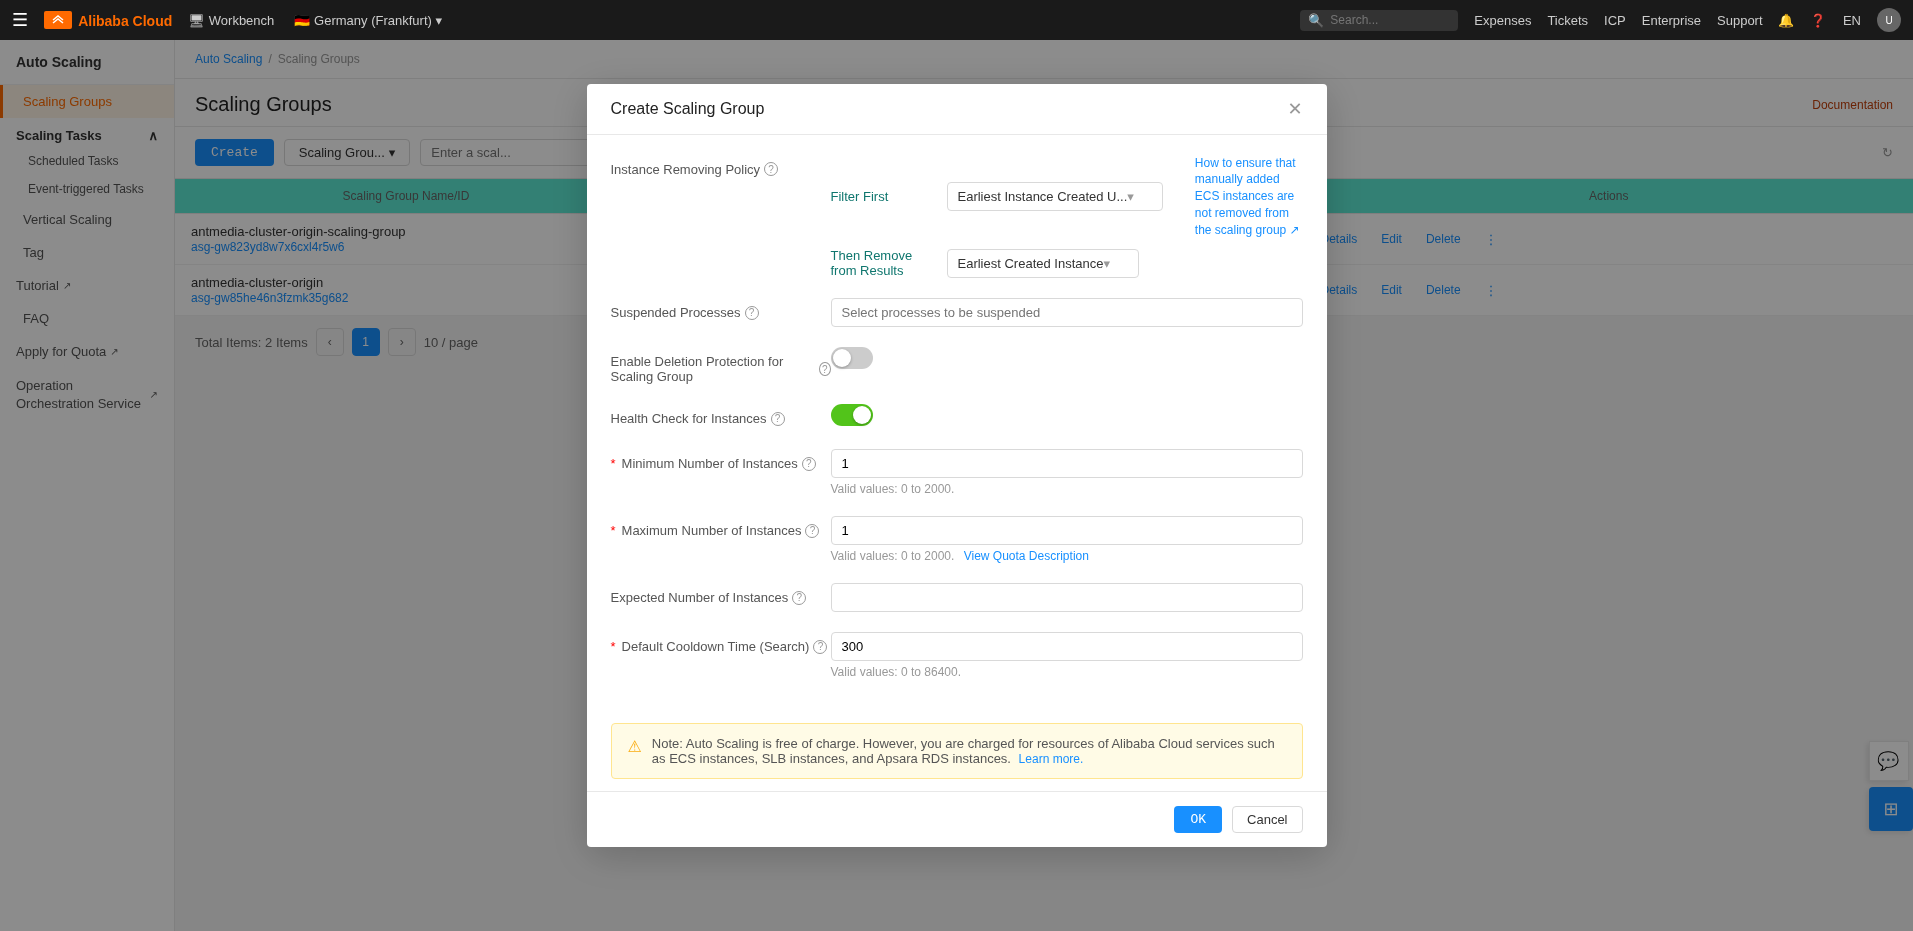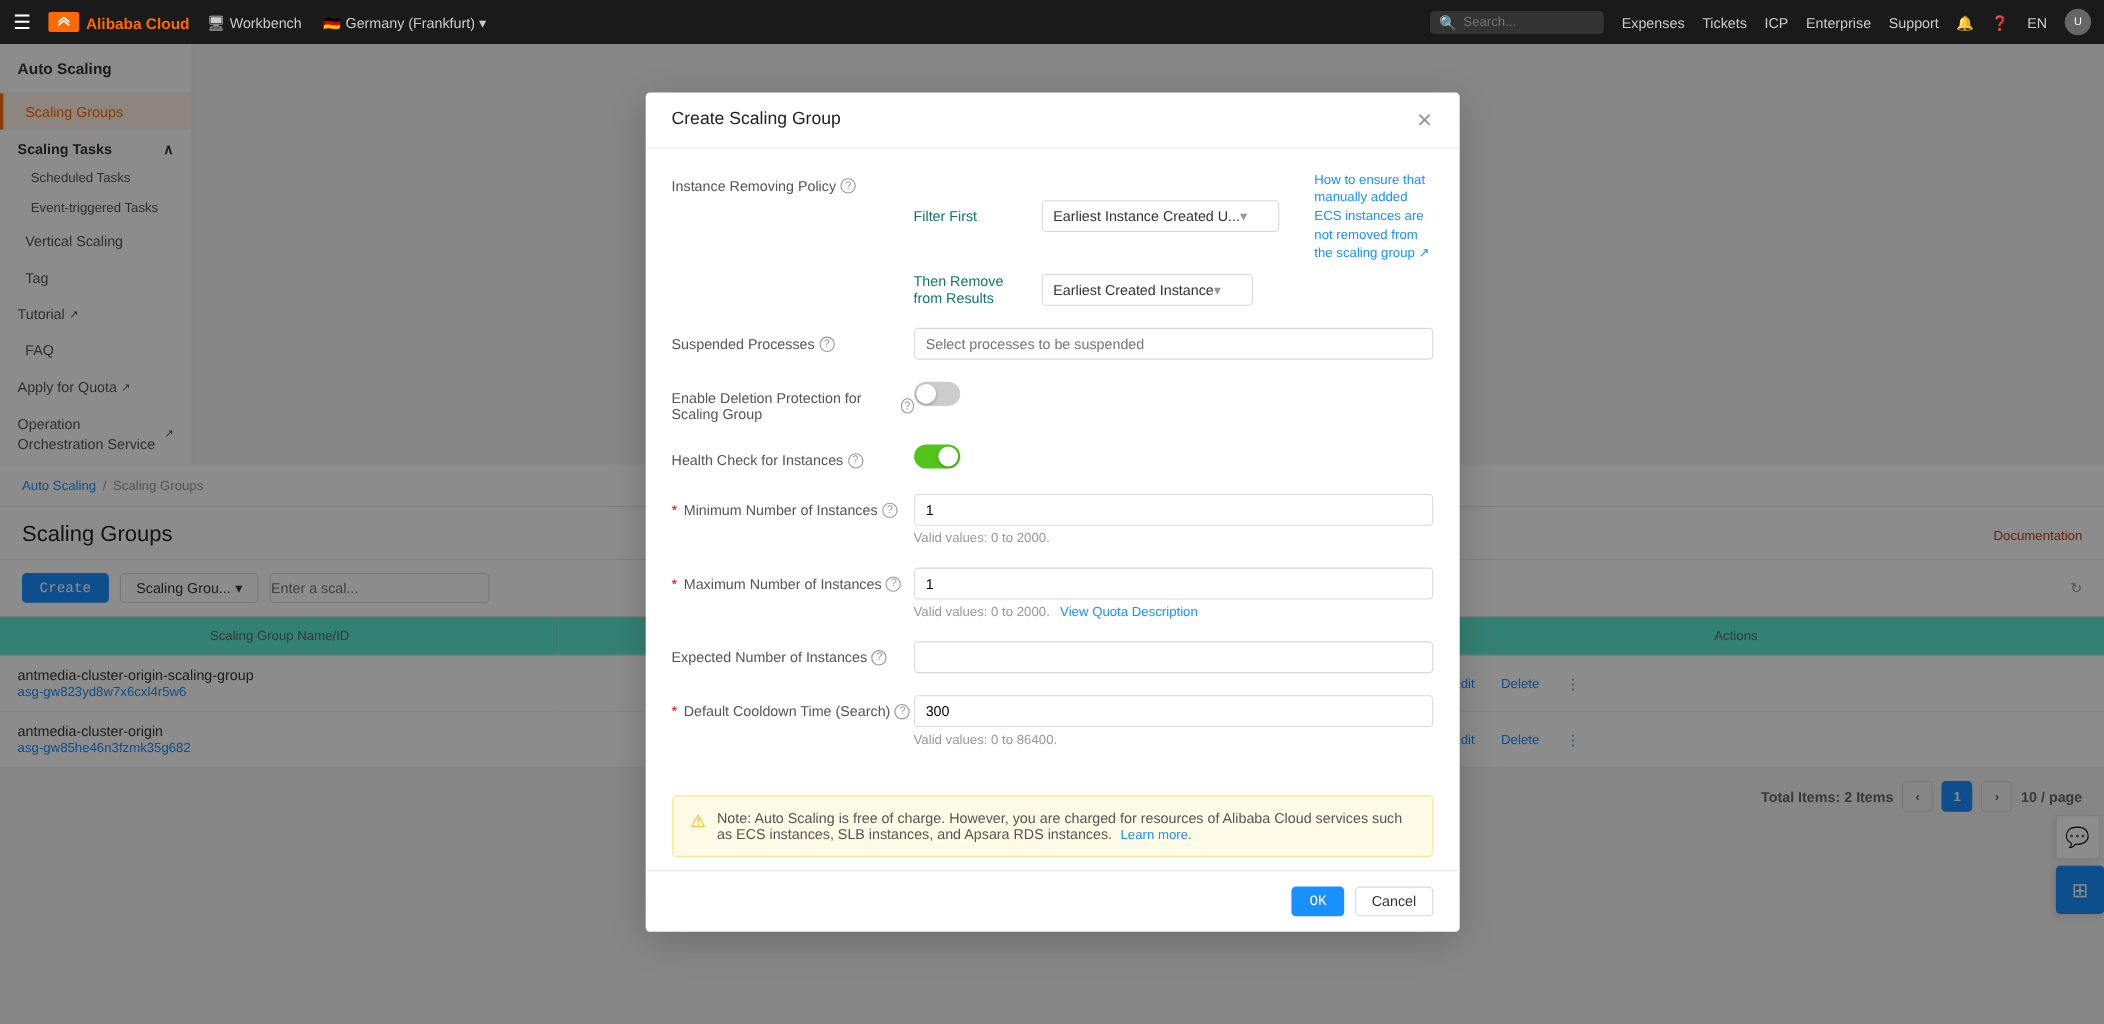--- a/index.html
+++ b/index.html
@@ -15,49 +15,49 @@
     .logo-icon { width: 28px; height: 18px; background: #ff6a00; border-radius: 2px; display: flex; align-items: center; justify-content: center; }
     .logo-icon svg { width: 20px; height: 14px; }
     .nav-items { display: flex; align-items: center; gap: 20px; color: #ccc; font-size: 13px; }
     .nav-item { display: flex; align-items: center; gap: 4px; cursor: pointer; }
     .nav-right { margin-left: auto; display: flex; align-items: center; gap: 16px; color: #ccc; font-size: 13px; }
     .search-box { display: flex; align-items: center; background: #333; border-radius: 4px; padding: 3px 8px; gap: 6px; }
     .search-box input { background: transparent; border: none; color: #ccc; outline: none; font-size: 12px; width: 120px; }
     .avatar { width: 24px; height: 24px; border-radius: 50%; background: #666; display: flex; align-items: center; justify-content: center; color: #fff; font-size: 10px; }
 
     
-    .layout { display: flex; margin-top: 40px; height: calc(100vh - 40px); flex-direction: column; }
+    .layout { display: flex; margin-top: 40px; height: calc(100vh - 40px); }
 
     
     .sidebar { width: 175px; background: #fff; border-right: 1px solid #e8e8e8; flex-shrink: 0; overflow-y: auto; }
     .sidebar-header { padding: 14px 16px; font-size: 14px; font-weight: 600; color: #333; border-bottom: 1px solid #f0f0f0; }
     .sidebar-item { padding: 9px 16px 9px 20px; font-size: 13px; color: #555; cursor: pointer; border-left: 3px solid transparent; }
     .sidebar-item.active { background: #fff5e6; color: #ff6a00; border-left-color: #ff6a00; font-weight: 500; }
     .sidebar-section { padding: 10px 16px 4px; font-size: 13px; font-weight: 600; color: #333; display: flex; justify-content: space-between; align-items: center; }
     .sidebar-sub { padding: 7px 16px 7px 28px; font-size: 12px; color: #555; cursor: pointer; }
     .sidebar-link { padding: 9px 16px; font-size: 13px; color: #555; cursor: pointer; display: flex; align-items: center; gap: 4px; }
 
     
     .main { flex: 1; overflow: auto; padding: 0; position: relative; }
     .breadcrumb { padding: 12px 20px; background: #fff; border-bottom: 1px solid #e8e8e8; font-size: 12px; color: #999; display: flex; align-items: center; gap: 6px; }
     .breadcrumb a { color: #1890ff; text-decoration: none; }
     .page-header { padding: 14px 20px 10px; background: #fff; border-bottom: 1px solid #e8e8e8; display: flex; align-items: center; justify-content: space-between; }
     .page-title { font-size: 20px; font-weight: 500; color: #222; }
     .doc-link { font-size: 12px; color: #c2410c; cursor: pointer; }
     .toolbar { padding: 12px 20px; background: #fff; border-bottom: 1px solid #e8e8e8; display: flex; align-items: center; gap: 10px; }
     .btn-primary { background: #1890ff; color: #fff; border: none; border-radius: 4px; padding: 6px 16px; font-size: 13px; cursor: pointer; font-family: Liberation Mono, monospace; }
     .btn-default { background: #fff; color: #333; border: 1px solid #d9d9d9; border-radius: 4px; padding: 5px 14px; font-size: 13px; cursor: pointer; display: flex; align-items: center; gap: 4px; }
-    .search-input { border: 1px solid #d9d9d9; border-radius: 4px; padding: 5px 0; font-size: 13px; width: 200px; outline: none; }
+    .search-input { border: 1px solid #d9d9d9; border-radius: 4px; padding: 5px 10px; font-size: 13px; width: 200px; outline: none; }
     .table-container { padding: 0; }
     .data-table { width: 100%; border-collapse: collapse; background: #fff; }
     .data-table th { padding: 10px 16px; text-align: center; font-size: 12px; color: #666; border-bottom: 1px solid #e8e8e8; font-weight: 500; background: #5eead4; }
     .data-table td { padding: 10px 16px; font-size: 13px; color: #333; border-bottom: 1px solid #f0f0f0; vertical-align: middle; }
     .link-blue { color: #1890ff; text-decoration: none; cursor: pointer; font-size: 12px; }
     .action-links { display: flex; gap: 24px; }
-    .pagination { display: flex; align-items: center; justify-content: flex-end; padding: 12px 20px; gap: 8px; font-size: 13px; color: #666; font-weight: bold; }
+    .pagination { display: flex; align-items: center; padding: 12px 20px; gap: 8px; font-size: 13px; color: #666; }
     .page-btn { width: 28px; height: 28px; border: 1px solid #d9d9d9; border-radius: 4px; display: flex; align-items: center; justify-content: center; cursor: pointer; font-size: 12px; }
     .page-btn.active { background: #1890ff; color: #fff; border-color: #1890ff; }
     .refresh-btn { color: #999; cursor: pointer; margin-left: auto; }
 
     
     .overlay { position: fixed; top: 40px; left: 0; right: 0; bottom: 0; background: rgba(0,0,0,0.45); z-index: 500; }
 
     
     .modal { position: fixed; top: 50%; left: 50%; transform: translate(-50%, -50%); width: 740px; background: #fff; border-radius: 4px; box-shadow: 0 8px 40px rgba(0,0,0,0.2); z-index: 600; display: flex; flex-direction: column; max-height: 90vh; }
     .modal-header { padding: 16px 24px; border-bottom: 1px solid #e8e8e8; display: flex; align-items: center; justify-content: space-between; flex-shrink: 0; }

